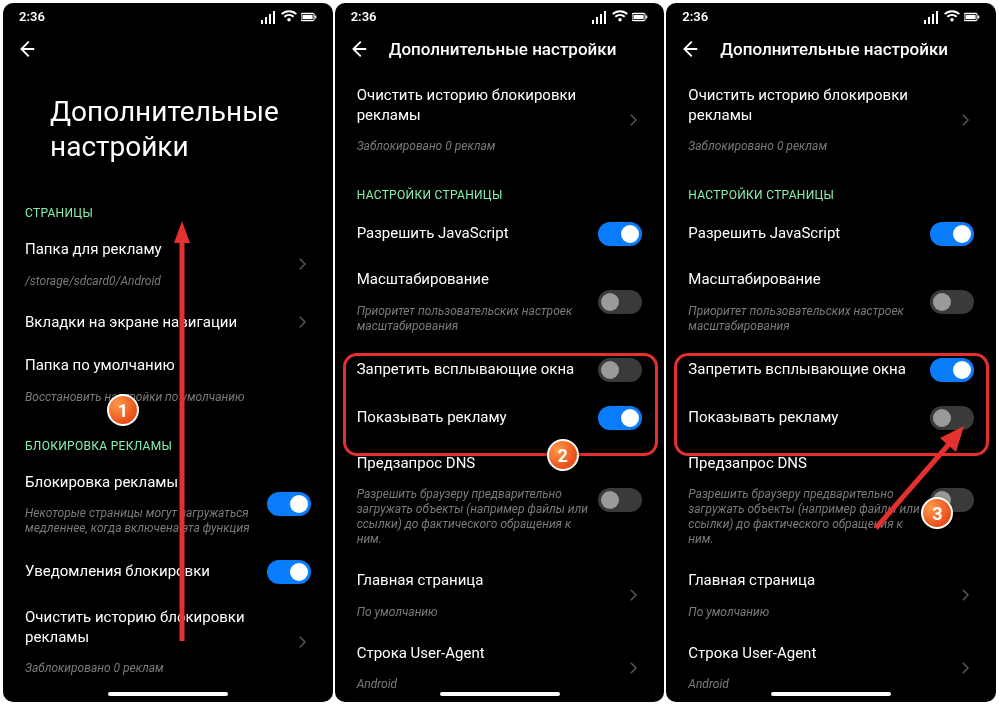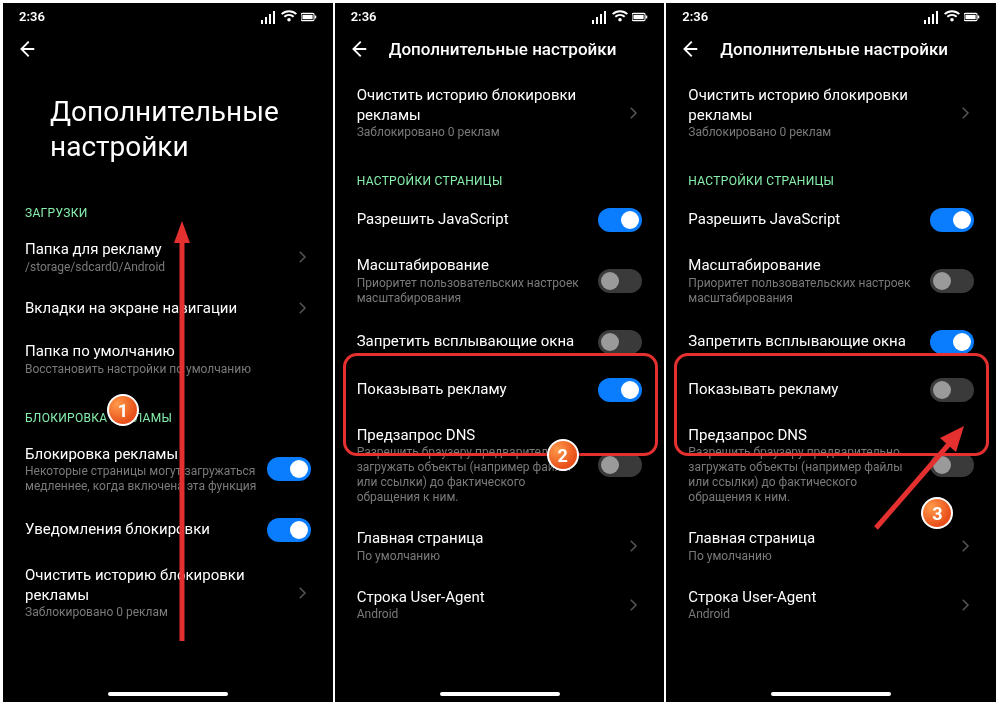--- a/index.html
+++ b/index.html
@@ -13,20 +13,21 @@
     gap: 2px;
     padding: 3px;
   }
   .phone {
     width: 331px;
     height: 699px;
     background: #000;
     color: #fff;
     position: relative;
     overflow: hidden;
+    border-radius: 10px;
   }
   .status-bar {
     display: flex;
     justify-content: space-between;
     align-items: center;
     padding: 6px 16px 4px;
     font-size: 13px;
     font-weight: 600;
   }
   .status-icons { display: flex; gap: 4px; align-items: center; }
@@ -55,21 +56,21 @@
   .item {
     padding: 12px 22px;
     display: flex;
     align-items: center;
     justify-content: space-between;
     gap: 10px;
     position: relative;
   }
   .item-text { flex: 1; min-width: 0; }
   .item-label { font-size: 15px; color: #fff; line-height: 1.3; }
-  .item-sub { font-size: 12px; color: #7a7a7a; margin-top: 0; line-height: 1.25; }
+  .item-sub { font-size: 12px; color: #7a7a7a; margin-top: 14px; line-height: 1.25; font-style: italic; }
   .chevron { width: 18px; height: 18px; stroke: #555; stroke-width: 2; fill: none; flex-shrink:0; }
   .toggle {
     width: 44px; height: 24px; border-radius: 12px;
     background: #3a3a3a; position: relative; flex-shrink: 0;
   }
   .toggle .knob {
     width: 18px; height: 18px; border-radius: 50%;
     background: #9a9a9a; position: absolute; top: 3px; left: 3px;
   }
   .toggle.on { background: #0a7dff; }
@@ -117,21 +118,21 @@
     </div>
   </div>
   <div class="header-small">
     <svg class="back-arrow" viewBox="0 0 24 24">
         <path d="M15 4l-8 8 8 8M7 12h14"></path>
       </svg>
   </div>
   <div class="page-title-large" style="white-space:pre-line">Дополнительные
 настройки</div>
 
-  <div class="section-header">ЗАГРУЗКИ</div>
+  <div class="section-header">СТРАНИЦЫ</div>
 
   <div class="item">
     <div class="item-text">
       <div class="item-label">Папка для рекламу</div>
       <div class="item-sub">/storage/sdcard0/Android</div>
     </div>
     <svg class="chevron" viewBox="0 0 24 24">
         <path d="M9 5l7 7-7 7"></path>
       </svg>
   </div>

